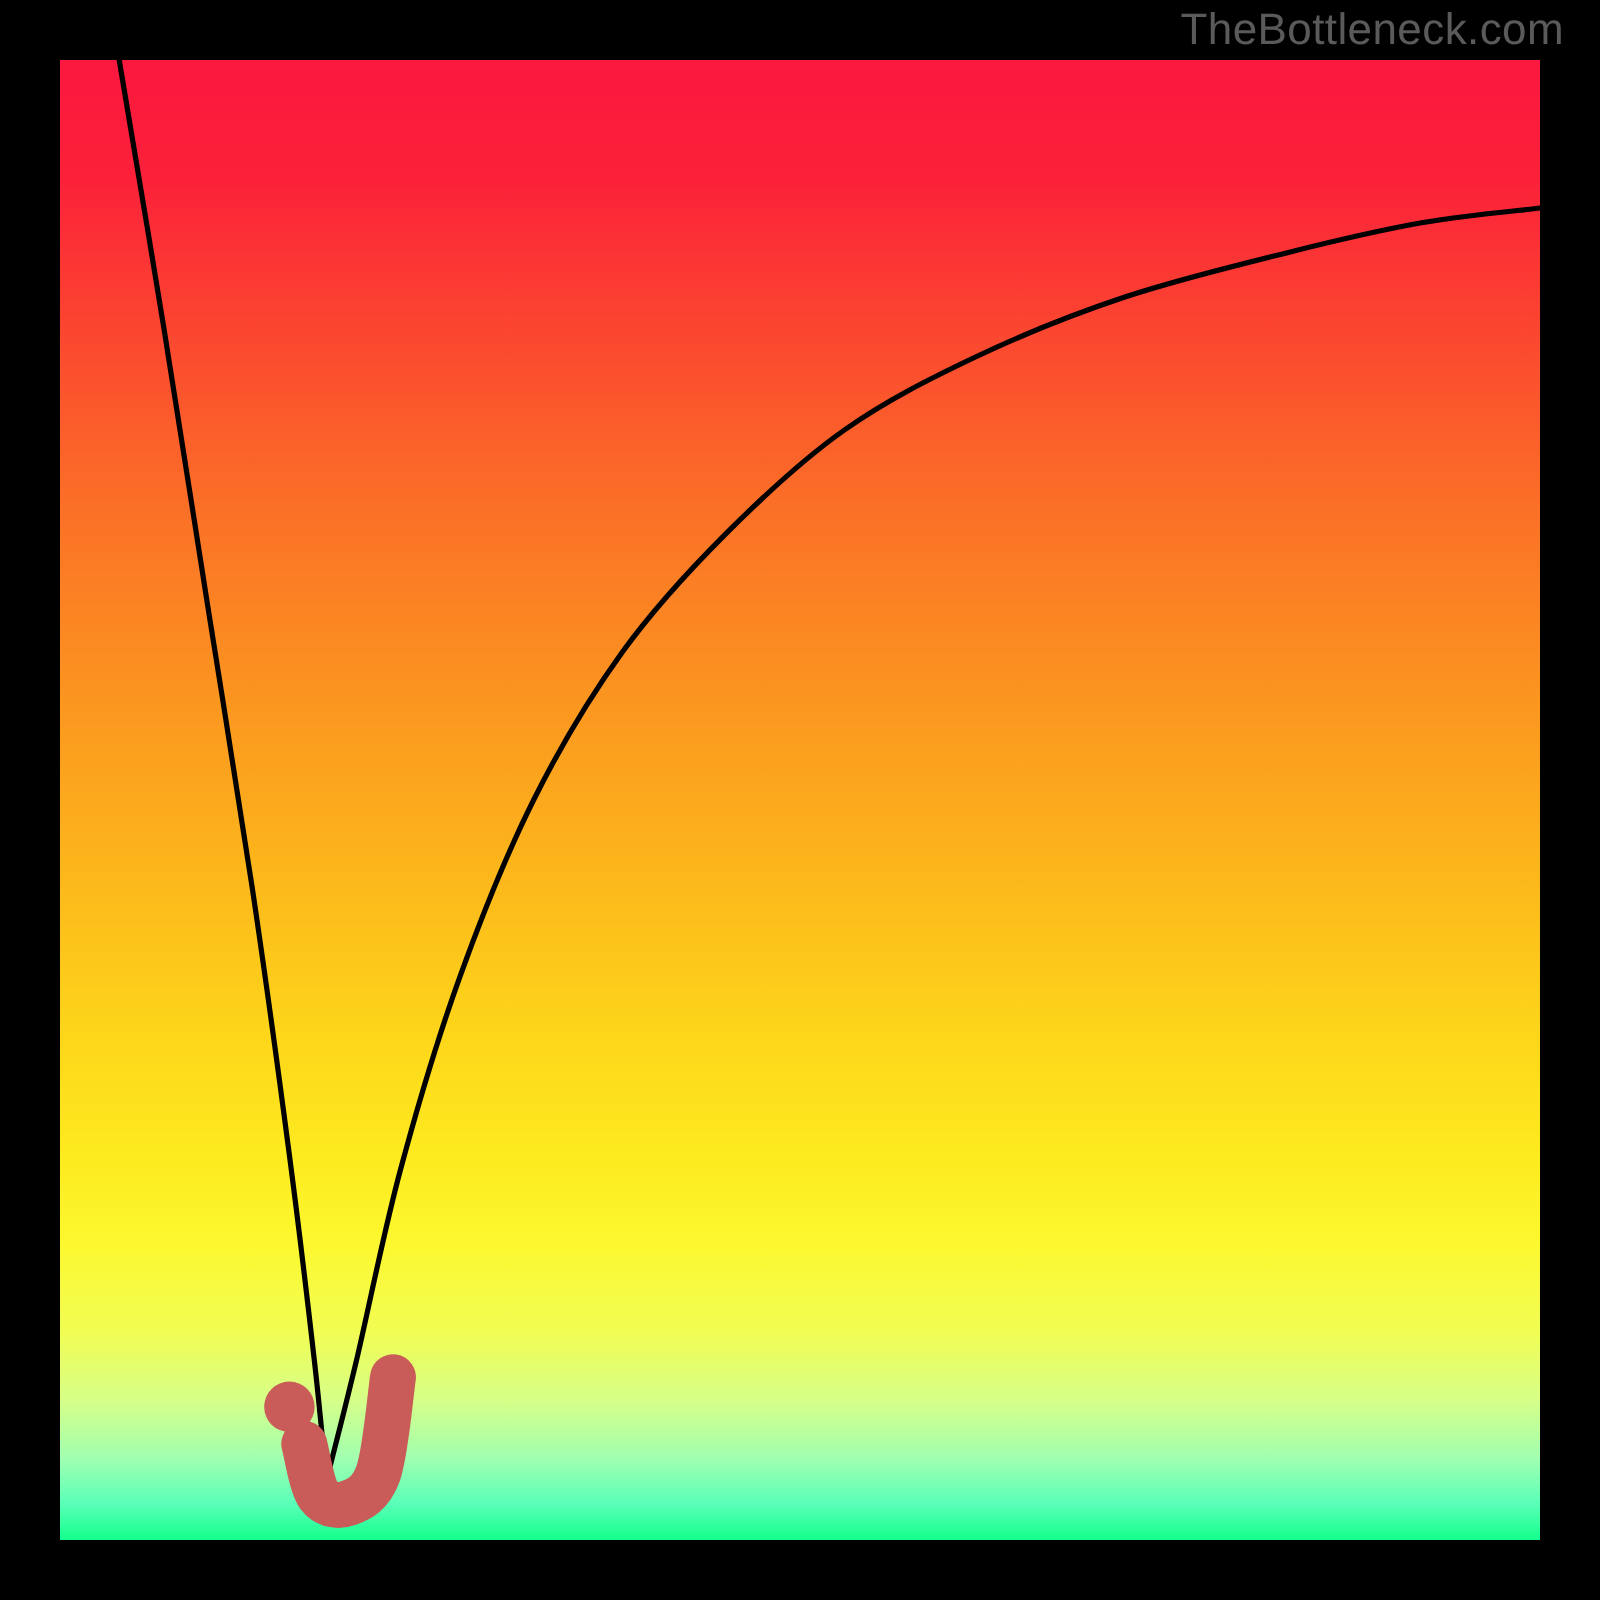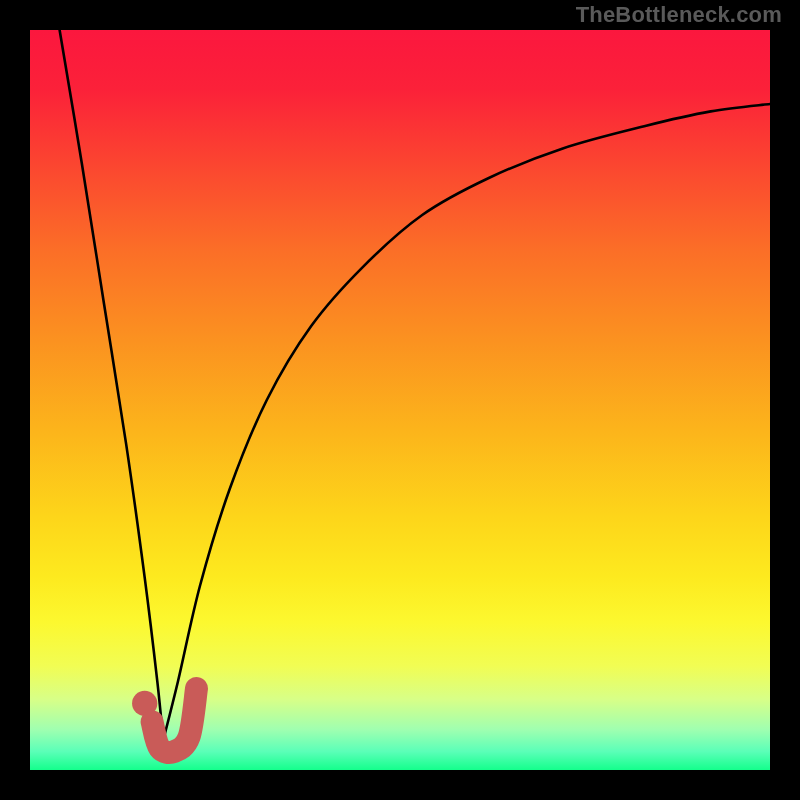--- a/index.html
+++ b/index.html
@@ -15,21 +15,21 @@
     width: 800px;
     height: 800px;
     background: #000;
   }
   .watermark {
     position: absolute;
     top: 2px;
     right: 18px;
     font-family: Arial, Helvetica, sans-serif;
     font-size: 22px;
-    font-weight: 700;
+    font-weight: 400;
     color: #5a5a5a;
     letter-spacing: 0.2px;
   }
   svg {
     position: absolute;
     left: 0;
     top: 0;
   }
 </style>
 </head>

